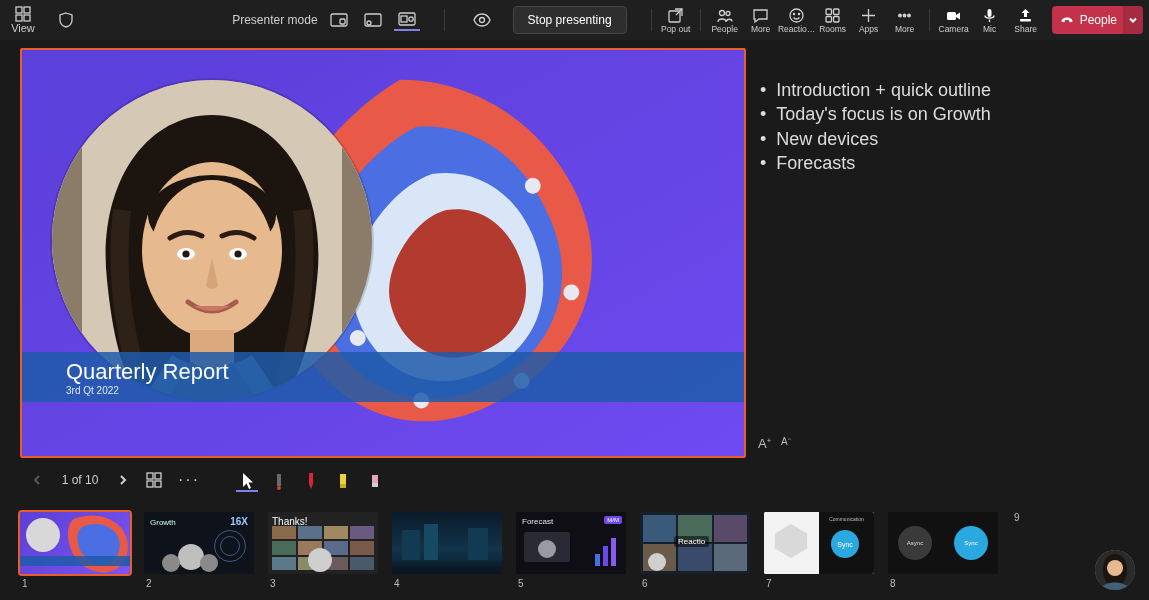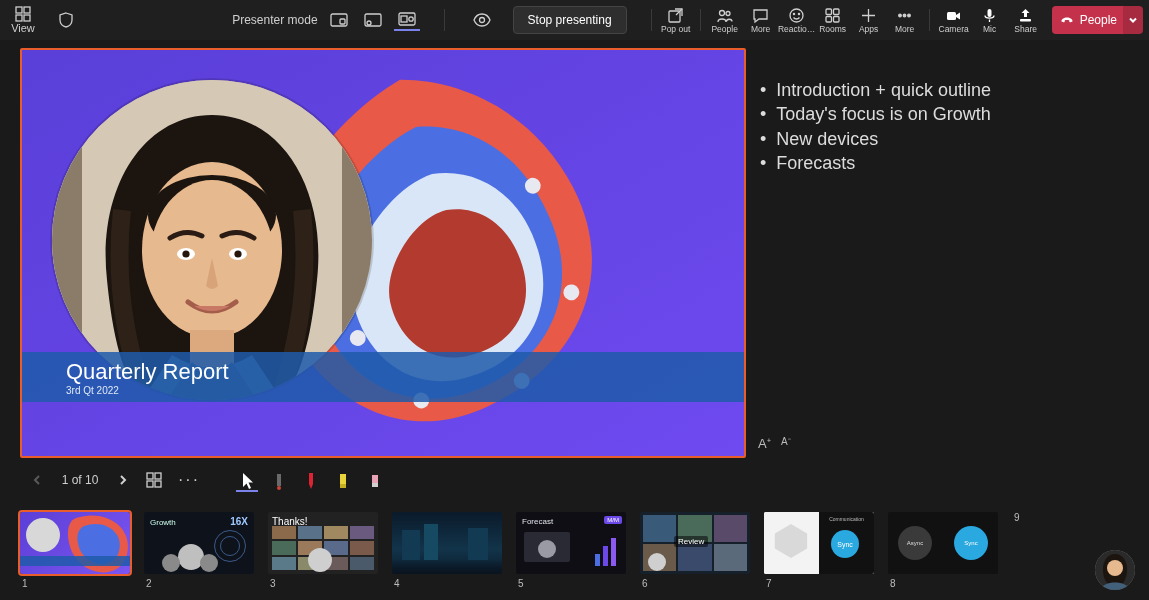--- a/index.html
+++ b/index.html
@@ -420,21 +420,21 @@
   <div class="thumb">
     <div class="thumb-img" style="background:#16202a">
       <div style="position:absolute;inset:3px;display:grid;grid-template-columns:repeat(3,1fr);grid-template-rows:repeat(2,1fr);gap:2px">
         <div style="background:#3a5a7a"></div>
           <div style="background:#4a6a5a"></div>
           <div style="background:#5a4a6a"></div>
         <div style="background:#6a5a4a"></div>
           <div style="background:#3a4a6a"></div>
           <div style="background:#5a6a7a"></div>
       </div>
-      <div style="position:absolute;left:34px;top:24px;font-size:8px;color:#fff;background:rgba(0,0,0,.5);padding:1px 4px;border-radius:2px">Review</div>
+      <div style="position:absolute;left:34px;top:24px;font-size:8px;color:#fff;background:rgba(0,0,0,.5);padding:1px 4px;border-radius:2px">Reactio</div>
       <div class="circle" style="left:8px;bottom:3px;width:18px;height:18px;background:#cfcfcf"></div>
     </div>
     <div class="thumb-num">6</div>
   </div>
 
   <div class="thumb">
     <div class="thumb-img" style="background:#fff;display:flex">
       <div style="flex:1;background:#f3f3f3;position:relative">
         <svg viewBox="0 0 40 40" style="position:absolute;left:8px;top:10px;width:38px;height:38px">
             <path d="M20 2 L37 12 V28 L20 38 L3 28 V12 Z" fill="#d9d9d9"></path>

